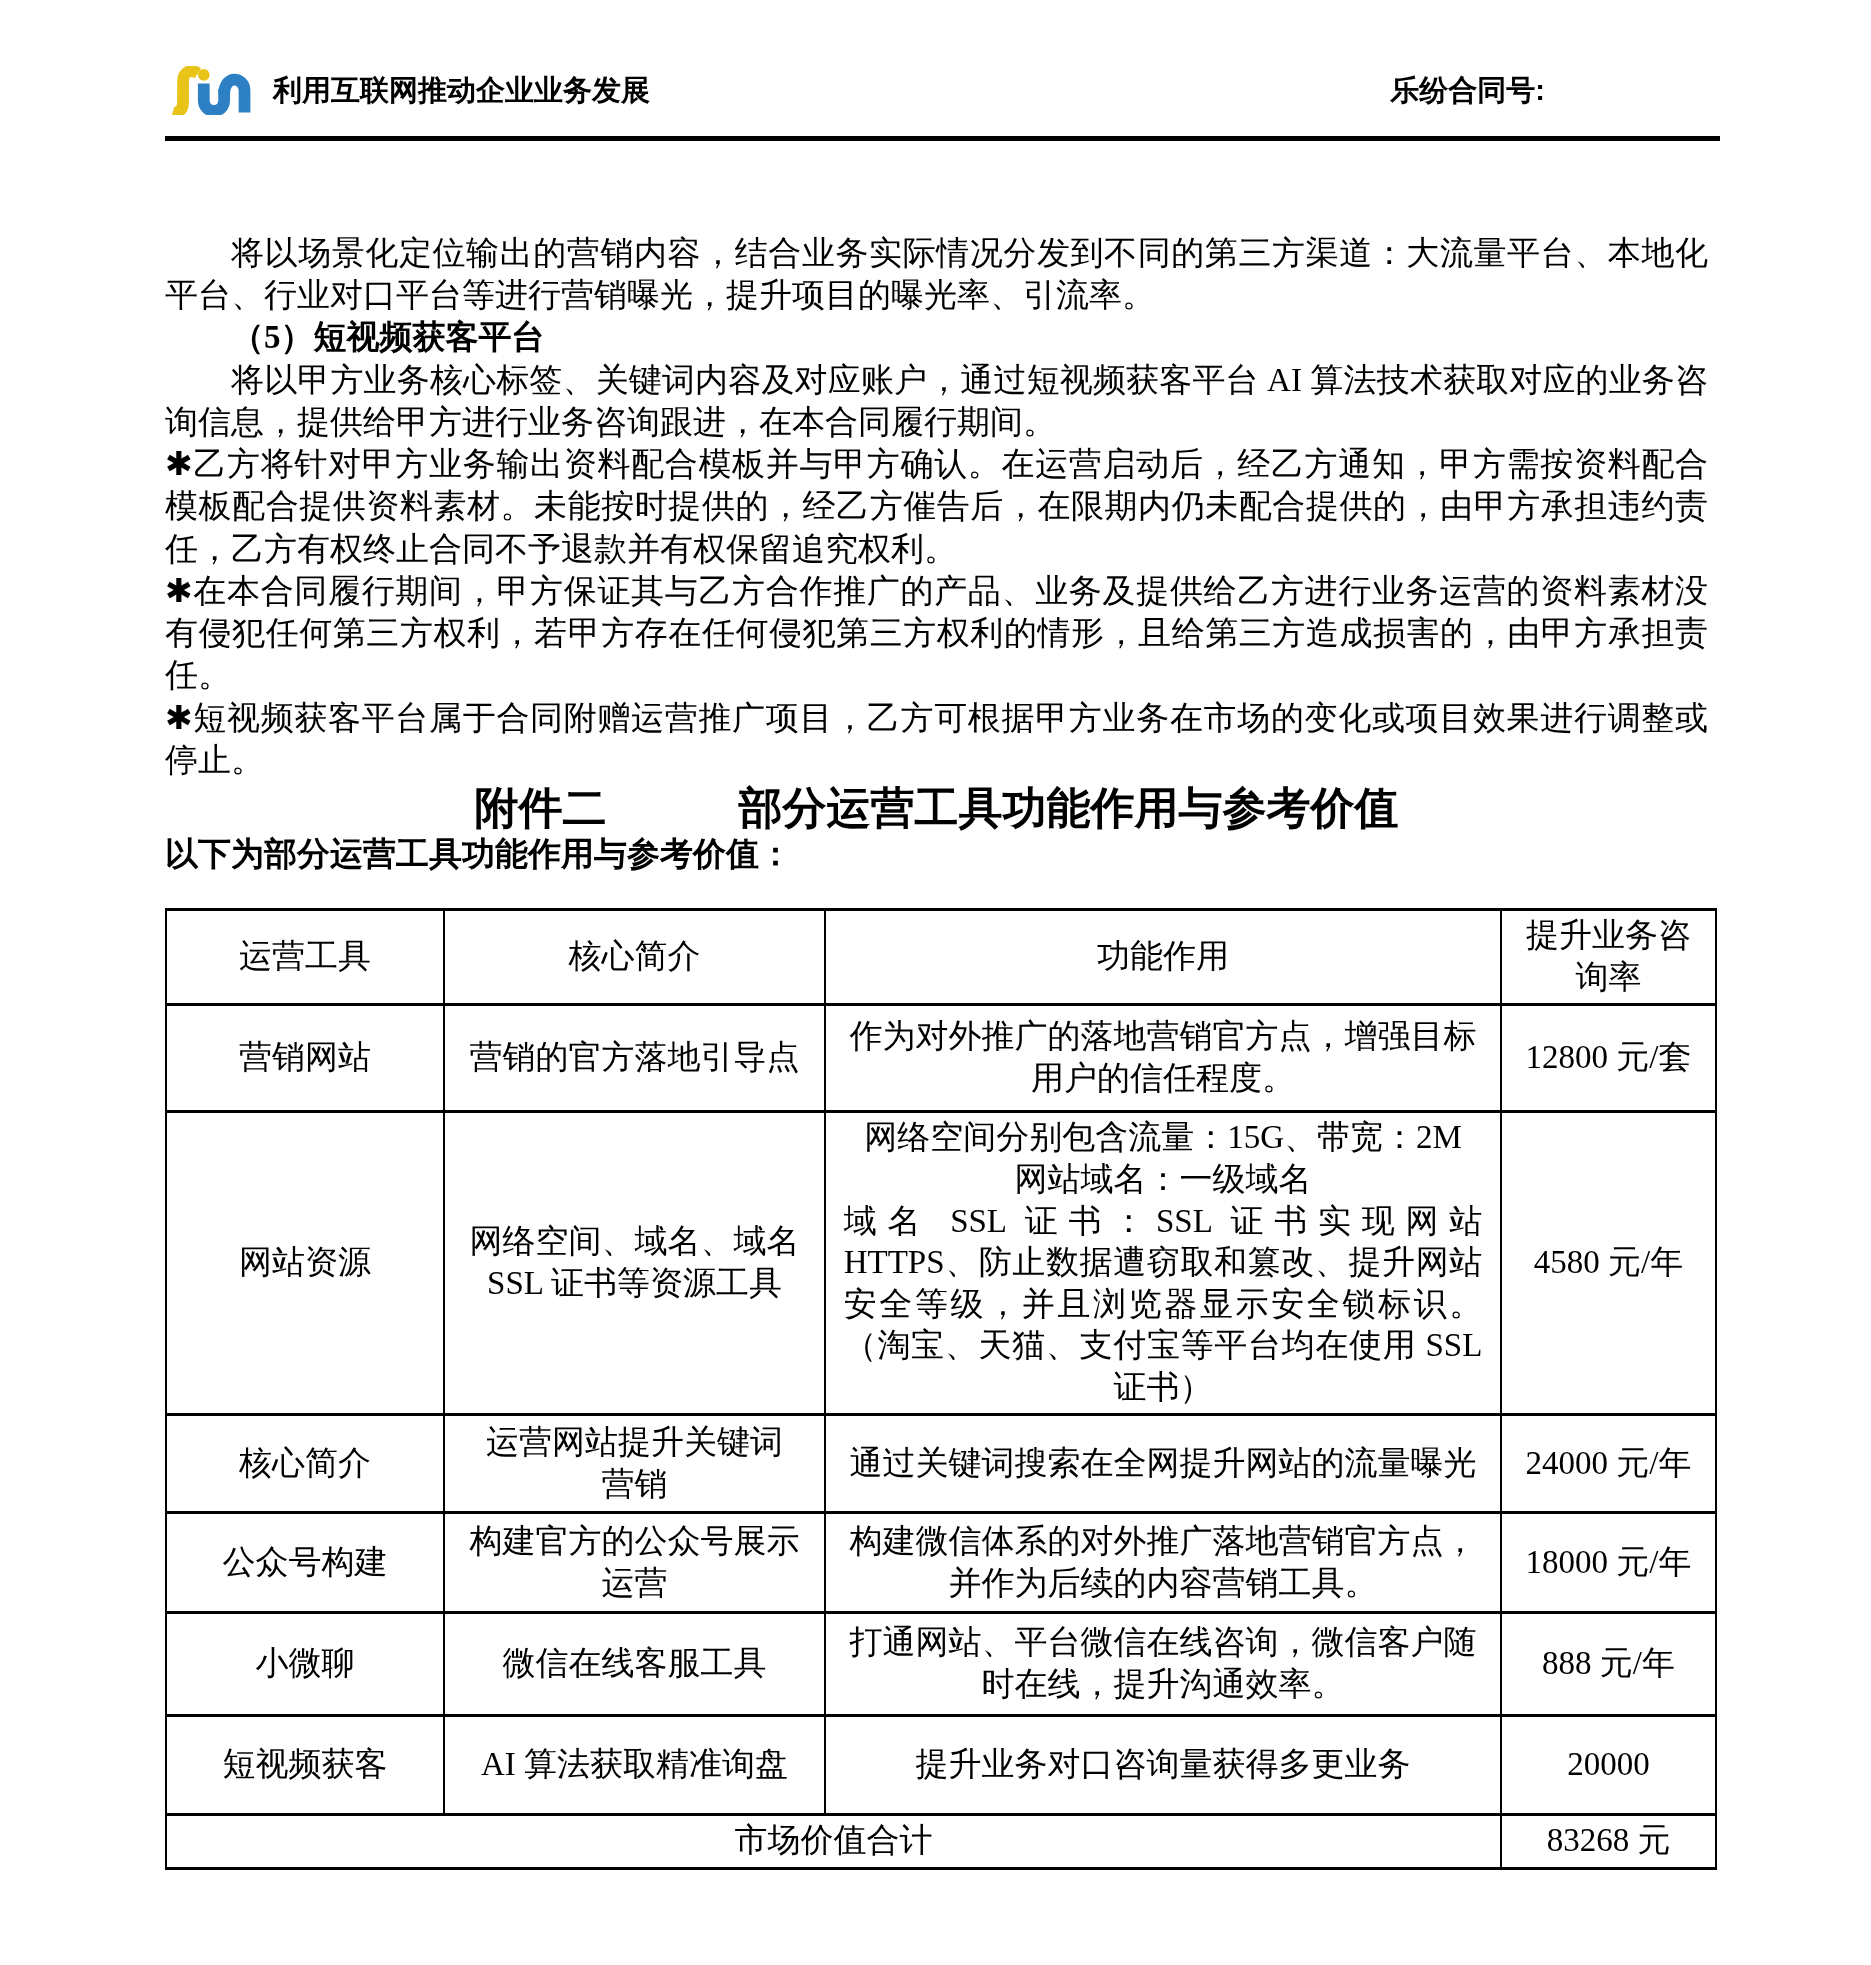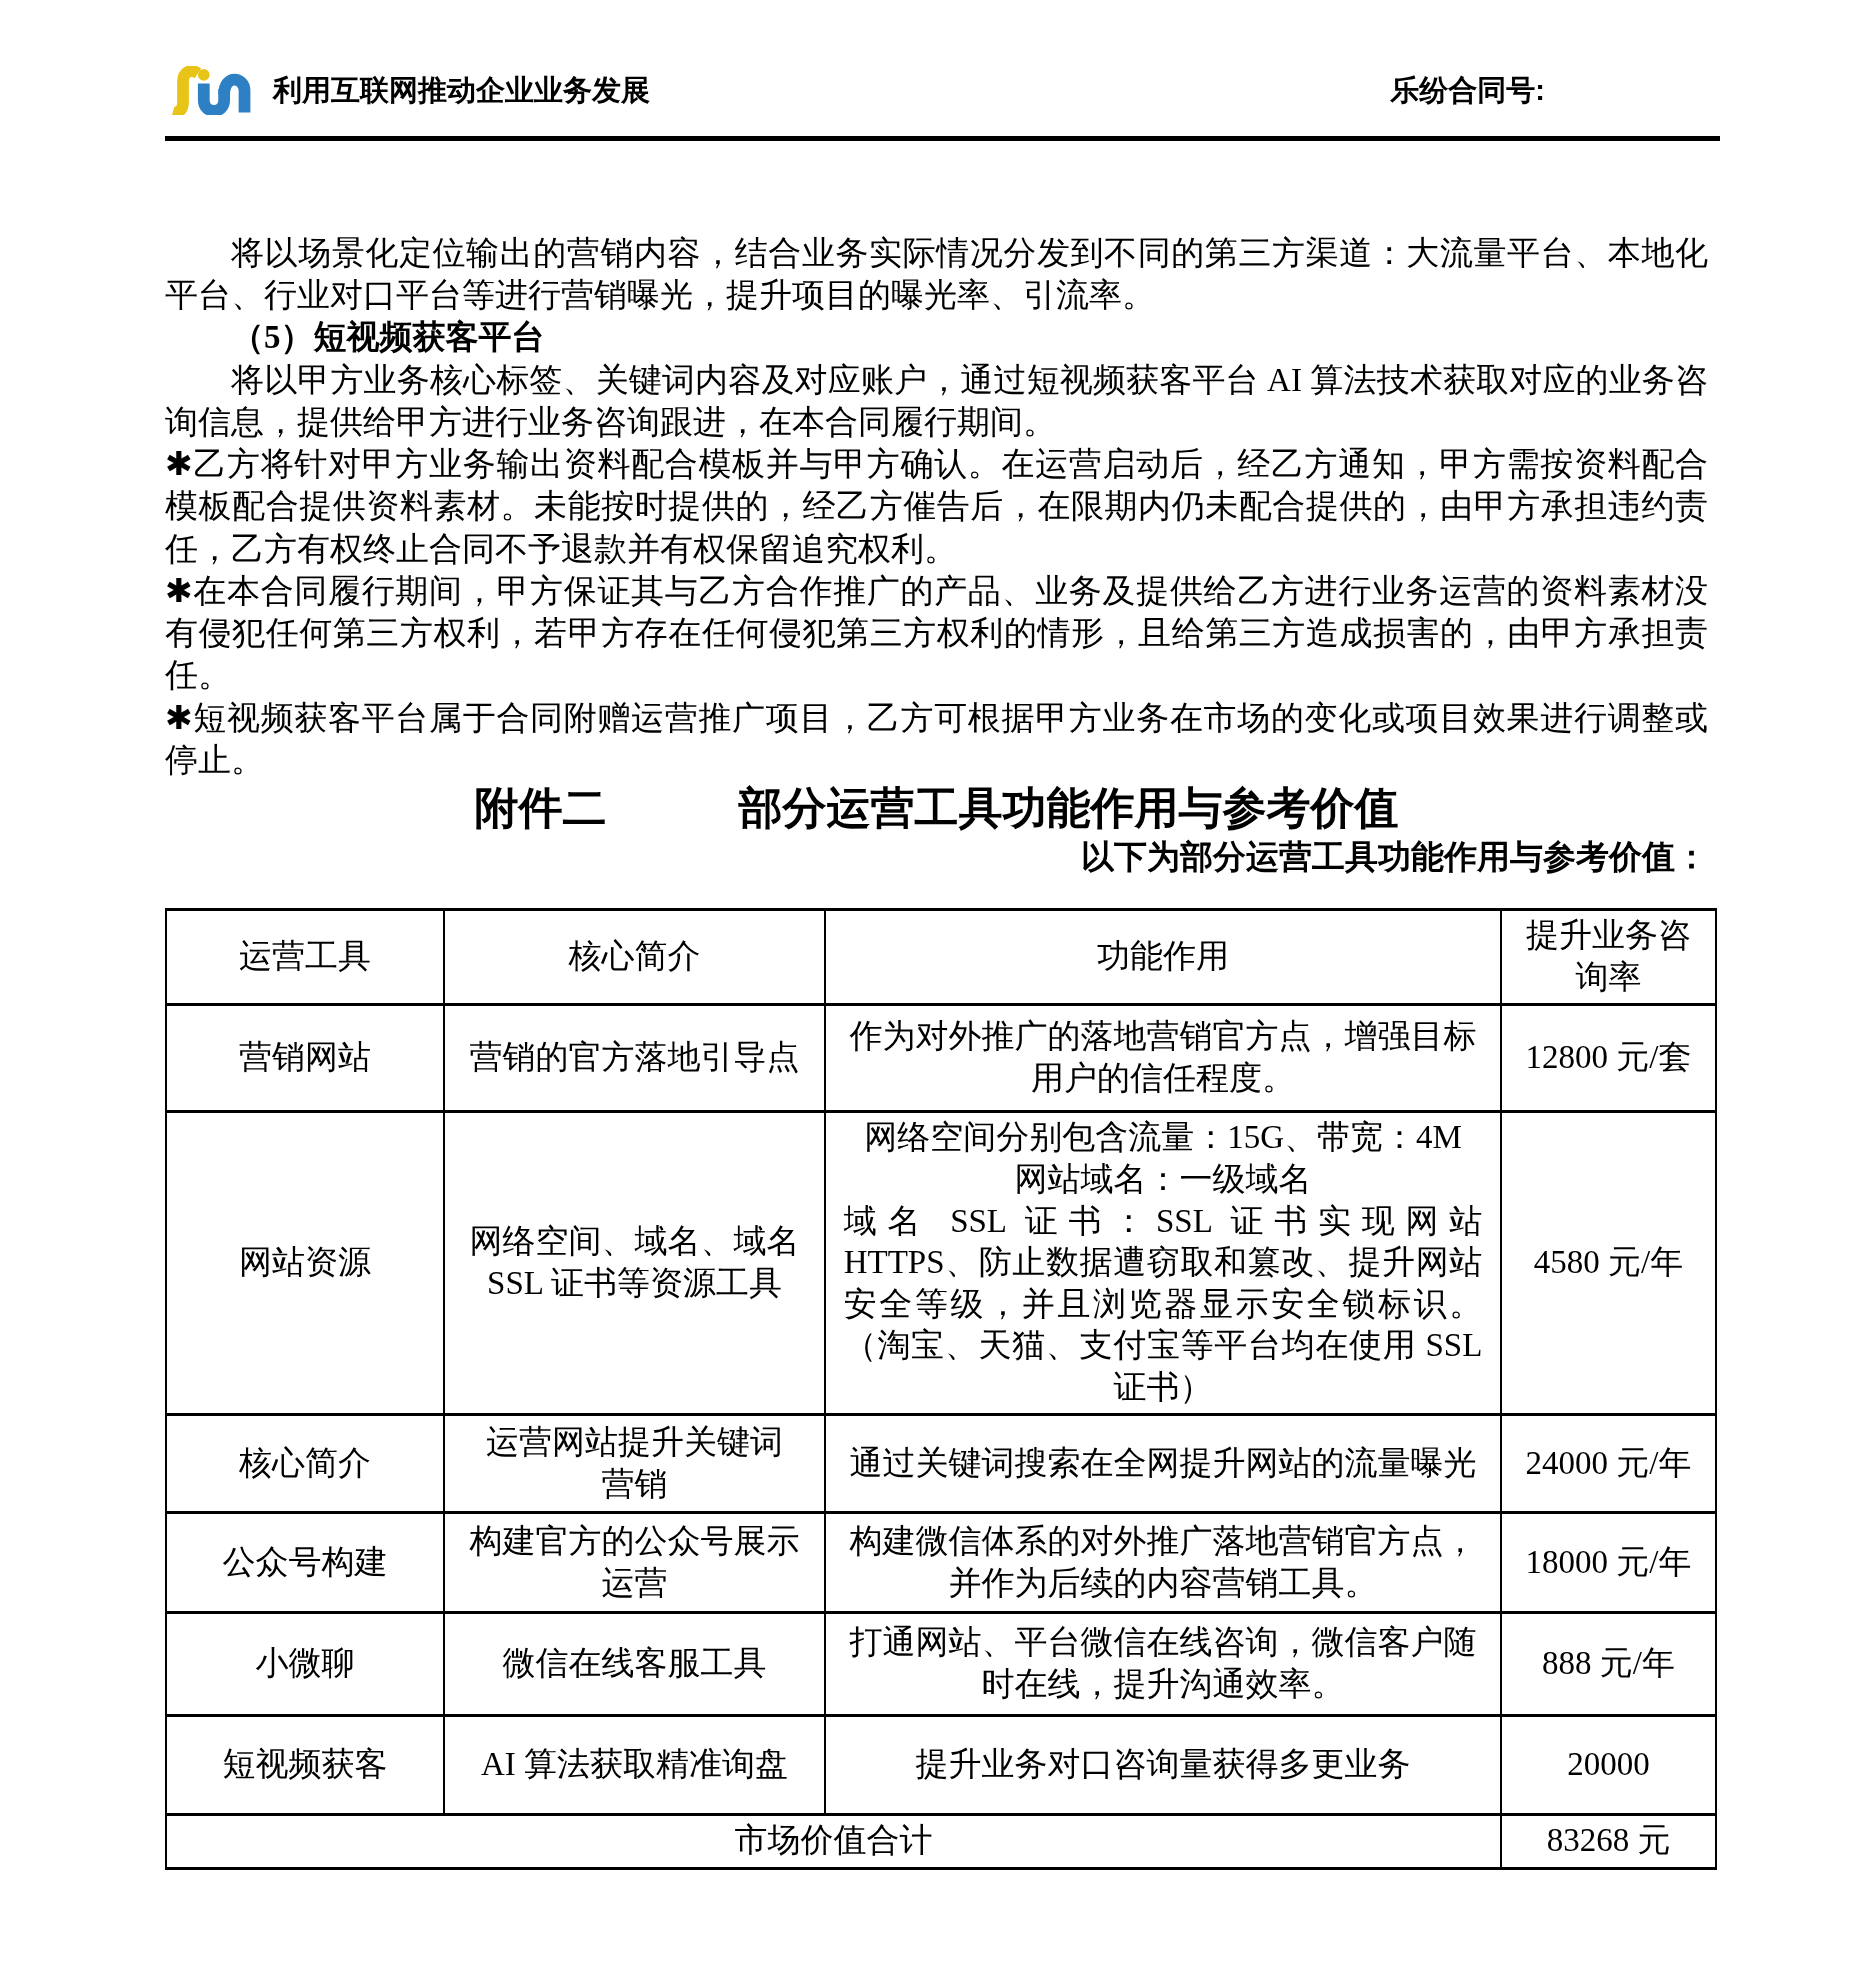--- a/index.html
+++ b/index.html
@@ -13,21 +13,21 @@
   .header-contract{font-family:"Liberation Sans",sans-serif;font-weight:bold;font-size:29px;margin-left:auto;margin-right:175px;white-space:nowrap;}
   .header-rule{position:absolute;top:136px;left:165px;right:152px;height:5.1px;background:#000;}
 
   
   .content{position:absolute;top:232px;left:165px;width:1543px;font-size:33px;line-height:1.28;text-align:justify;}
   .content p{margin:0;}
   .indent{text-indent:2em;}
   .h5{font-weight:bold;text-indent:2em;margin-top:21.6px;}
   .star3{margin-top:59px;}
   .att-title{font-size:44px;font-weight:bold;text-align:center;line-height:1.25;margin-top:55px;white-space:pre;}
-  .intro-label{font-weight:bold;margin-top:23.6px;text-align:right;}
+  .intro-label{font-weight:bold;margin-top:23.6px;text-align:left;font-family:Liberation Mono, monospace;}
 
   
   table.tools{width:1550px;border-collapse:collapse;table-layout:fixed;font-size:33px;line-height:1.26;margin-top:29.5px;}
   table.tools td{border:2px solid #000;border-top-width:3.9px;border-bottom-width:3.9px;
       padding:4.7px 11px;text-align:center;vertical-align:middle;}
   tr.r-head td{height:39px;}
   tr.r0 td{height:94px;}
   tr.r1 td{height:291px;}
   tr.r2 td{height:86px;}
   tr.r3 td{height:87px;}
@@ -86,21 +86,21 @@
         <td>营销网站</td>
         <td class="cell-pre">营销的官方落地引导点</td>
         <td class="cell-just">作为对外推广的落地营销官方点，增强目标用户的信任程度。</td>
         <td>12800 元/套</td>
       </tr>
       <tr class="r1">
         <td>网站资源</td>
         <td class="cell-pre">网络空间、域名、域名
 SSL 证书等资源工具</td>
         <td style="padding-left:17.7px;padding-right:17.7px;">
-          <div class="seg-center">网络空间分别包含流量：15G、带宽：4M</div>
+          <div class="seg-center">网络空间分别包含流量：15G、带宽：2M</div>
           <div class="seg-center">网站域名：一级域名</div>
           <div class="seg-just">域名 SSL 证书：SSL 证书实现网站 HTTPS、防止数据遭窃取和篡改、提升网站安全等级，并且浏览器显示安全锁标识。（淘宝、天猫、支付宝等平台均在使用 SSL 证书）</div>
         </td>
         <td>4580 元/年</td>
       </tr>
       <tr class="r2">
         <td>核心简介</td>
         <td class="cell-pre">运营网站提升关键词
 营销</td>
         <td>通过关键词搜索在全网提升网站的流量曝光</td>

